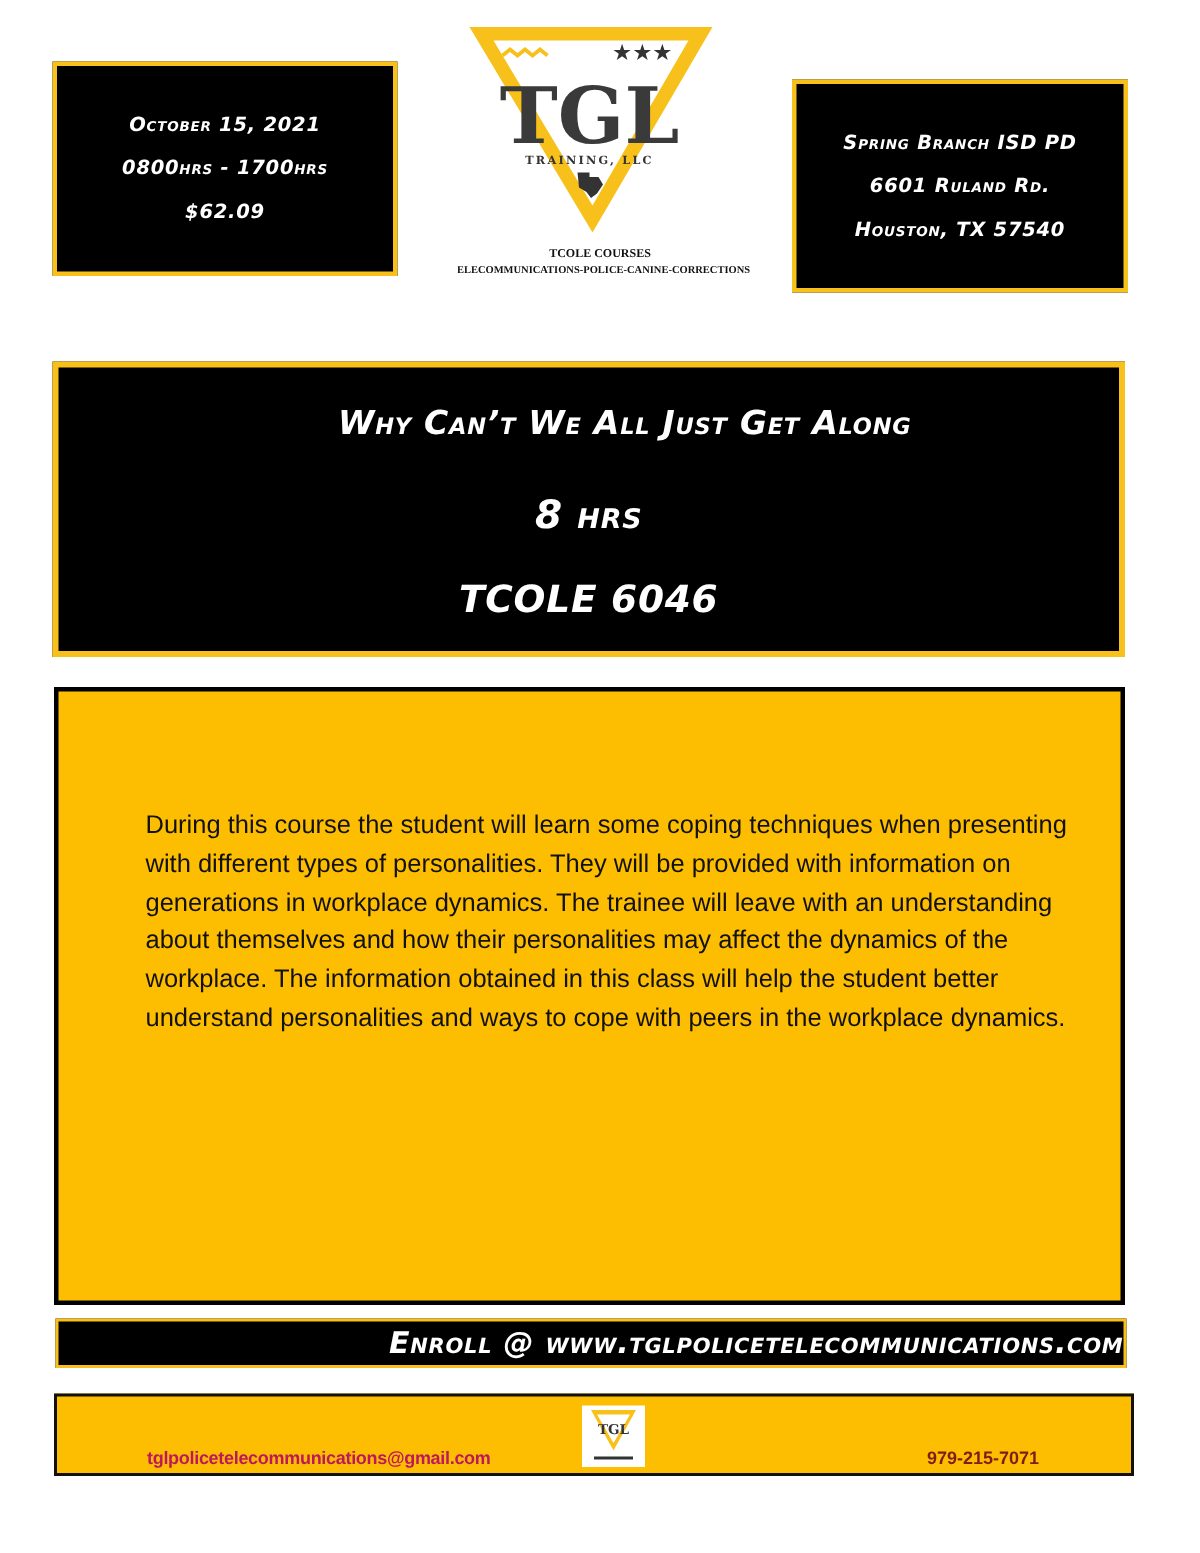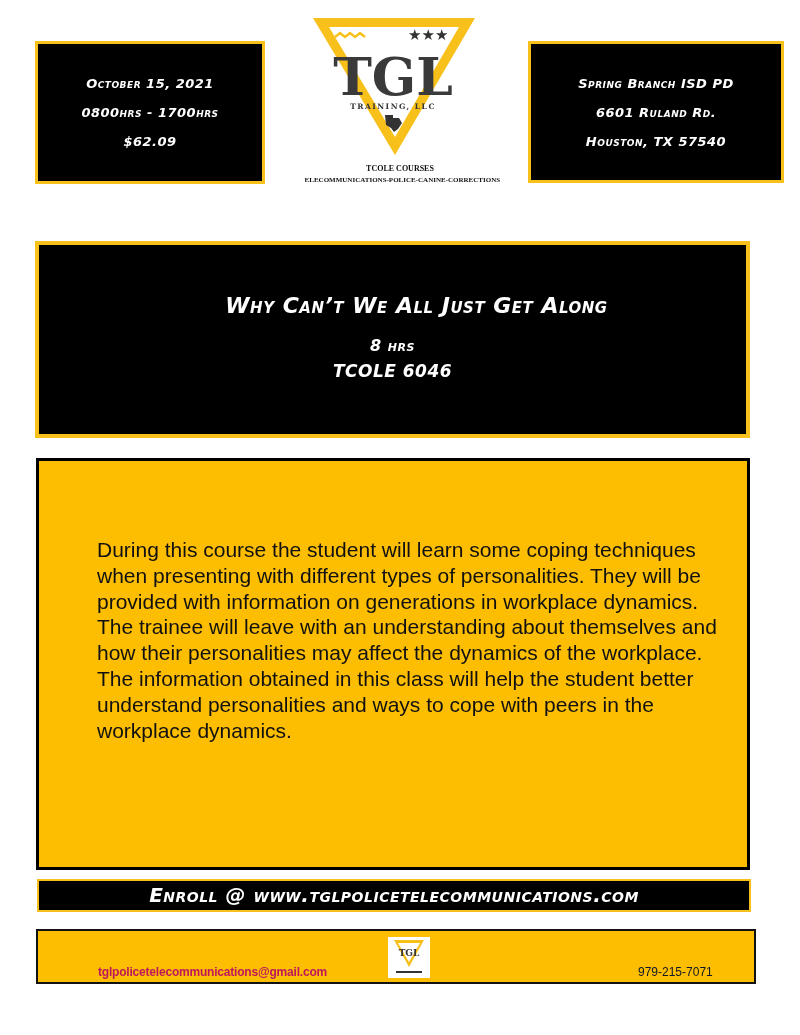--- a/index.html
+++ b/index.html
@@ -3,40 +3,40 @@
 <meta charset="utf-8">
 <style>
   html, body { margin:0; padding:0; }
   body { width:800px; height:1035px; background:#ffffff; position:relative; overflow:hidden;
          font-family:"DejaVu Sans", sans-serif; }
   .sc { font-variant: small-caps; font-style: italic; font-weight: bold; letter-spacing:0.5px; }
   .infobox { position:absolute; background:#000; border:3px solid #f7c01a; color:#fff; box-sizing:border-box;
              display:flex; flex-direction:column; align-items:center; justify-content:center; }
   .infobox .line { font-size:13px; margin:7px 0; white-space:nowrap; }
   #box-left { left:35px; top:41px; width:230px; height:143px; }
-  #box-right { left:528px; top:41px; width:256px; height:142px; }
+  #box-right { left:528px; top:53px; width:224px; height:142px; }
   #logo { position:absolute; left:305px; top:15px; width:200px; height:175px; }
   #title-box { position:absolute; left:35px; top:241px; width:715px; height:197px; background:#000;
                border:4px solid #f7c01a; box-sizing:border-box; color:#fff; text-align:center; }
-  #title-box .t1 { font-size:22px; margin-top:48px;padding-left:48px; }
-  #title-box .t2 { font-size:16px; margin-top:18px; }
-  #title-box .t3 { font-size:17px; margin-top:6px; font-variant:normal;font-style:italic; }
+  #title-box .t1 { font-size:22px; margin-top:25px;padding-left:48px; }
+  #title-box .t2 { font-size:26px; margin-top:34px; }
+  #title-box .t3 { font-size:25px; margin-top:26px; font-variant:normal;font-style:italic; }
   #desc-box { position:absolute; left:36px; top:458px; width:714px; height:412px; background:#fdbd00;
               border:3px solid #000; box-sizing:border-box; }
   #desc-box p { position:absolute; left:58px; top:76px; width:620px; margin:0; font-family:"Liberation Sans", sans-serif;
-                font-size:21px; line-height:25.8px; color:#111; }
+                font-size:17px; line-height:25.8px; color:#111; }
   #enroll-bar { position:absolute; left:37px; top:879px; width:714px; height:33px; background:#000;
-                border:2px solid #f7c01a; box-sizing:border-box; color:#fff; text-align:center;
+                border:2px solid #f7c01a; box-sizing:border-box; color:#fff; text-align:right;
                 font-size:20px; line-height:29px; }
   #footer { position:absolute; left:36px; top:929px; width:720px; height:55px; background:#fdbd00;
             border:2px solid #111; box-sizing:border-box; }
   #footer .email { position:absolute; left:60px; top:34px; font-family:"Liberation Sans", sans-serif;
                    font-weight:bold; font-size:12px; color:#be185d; letter-spacing:-0.2px; }
-  #footer .phone { position:absolute; left:600px; top:34px; font-family:"Liberation Sans", sans-serif;
-                   font-weight:normal; font-size:12px; color:#0f172a; }
+  #footer .phone { position:absolute; left:580px; top:34px; font-family:"Liberation Sans", sans-serif;
+                   font-weight:bold; font-size:12px; color:#7f1d1d; }
   #footer .mini { position:absolute; left:350px; top:6px; width:42px; height:41px; background:#fff; }
 </style>
 </head>
 <body>
 
 <div id="box-left" class="infobox">
   <div class="line sc">October 15, 2021</div>
   <div class="line sc">0800hrs - 1700hrs</div>
   <div class="line sc">$62.09</div>
 </div>

